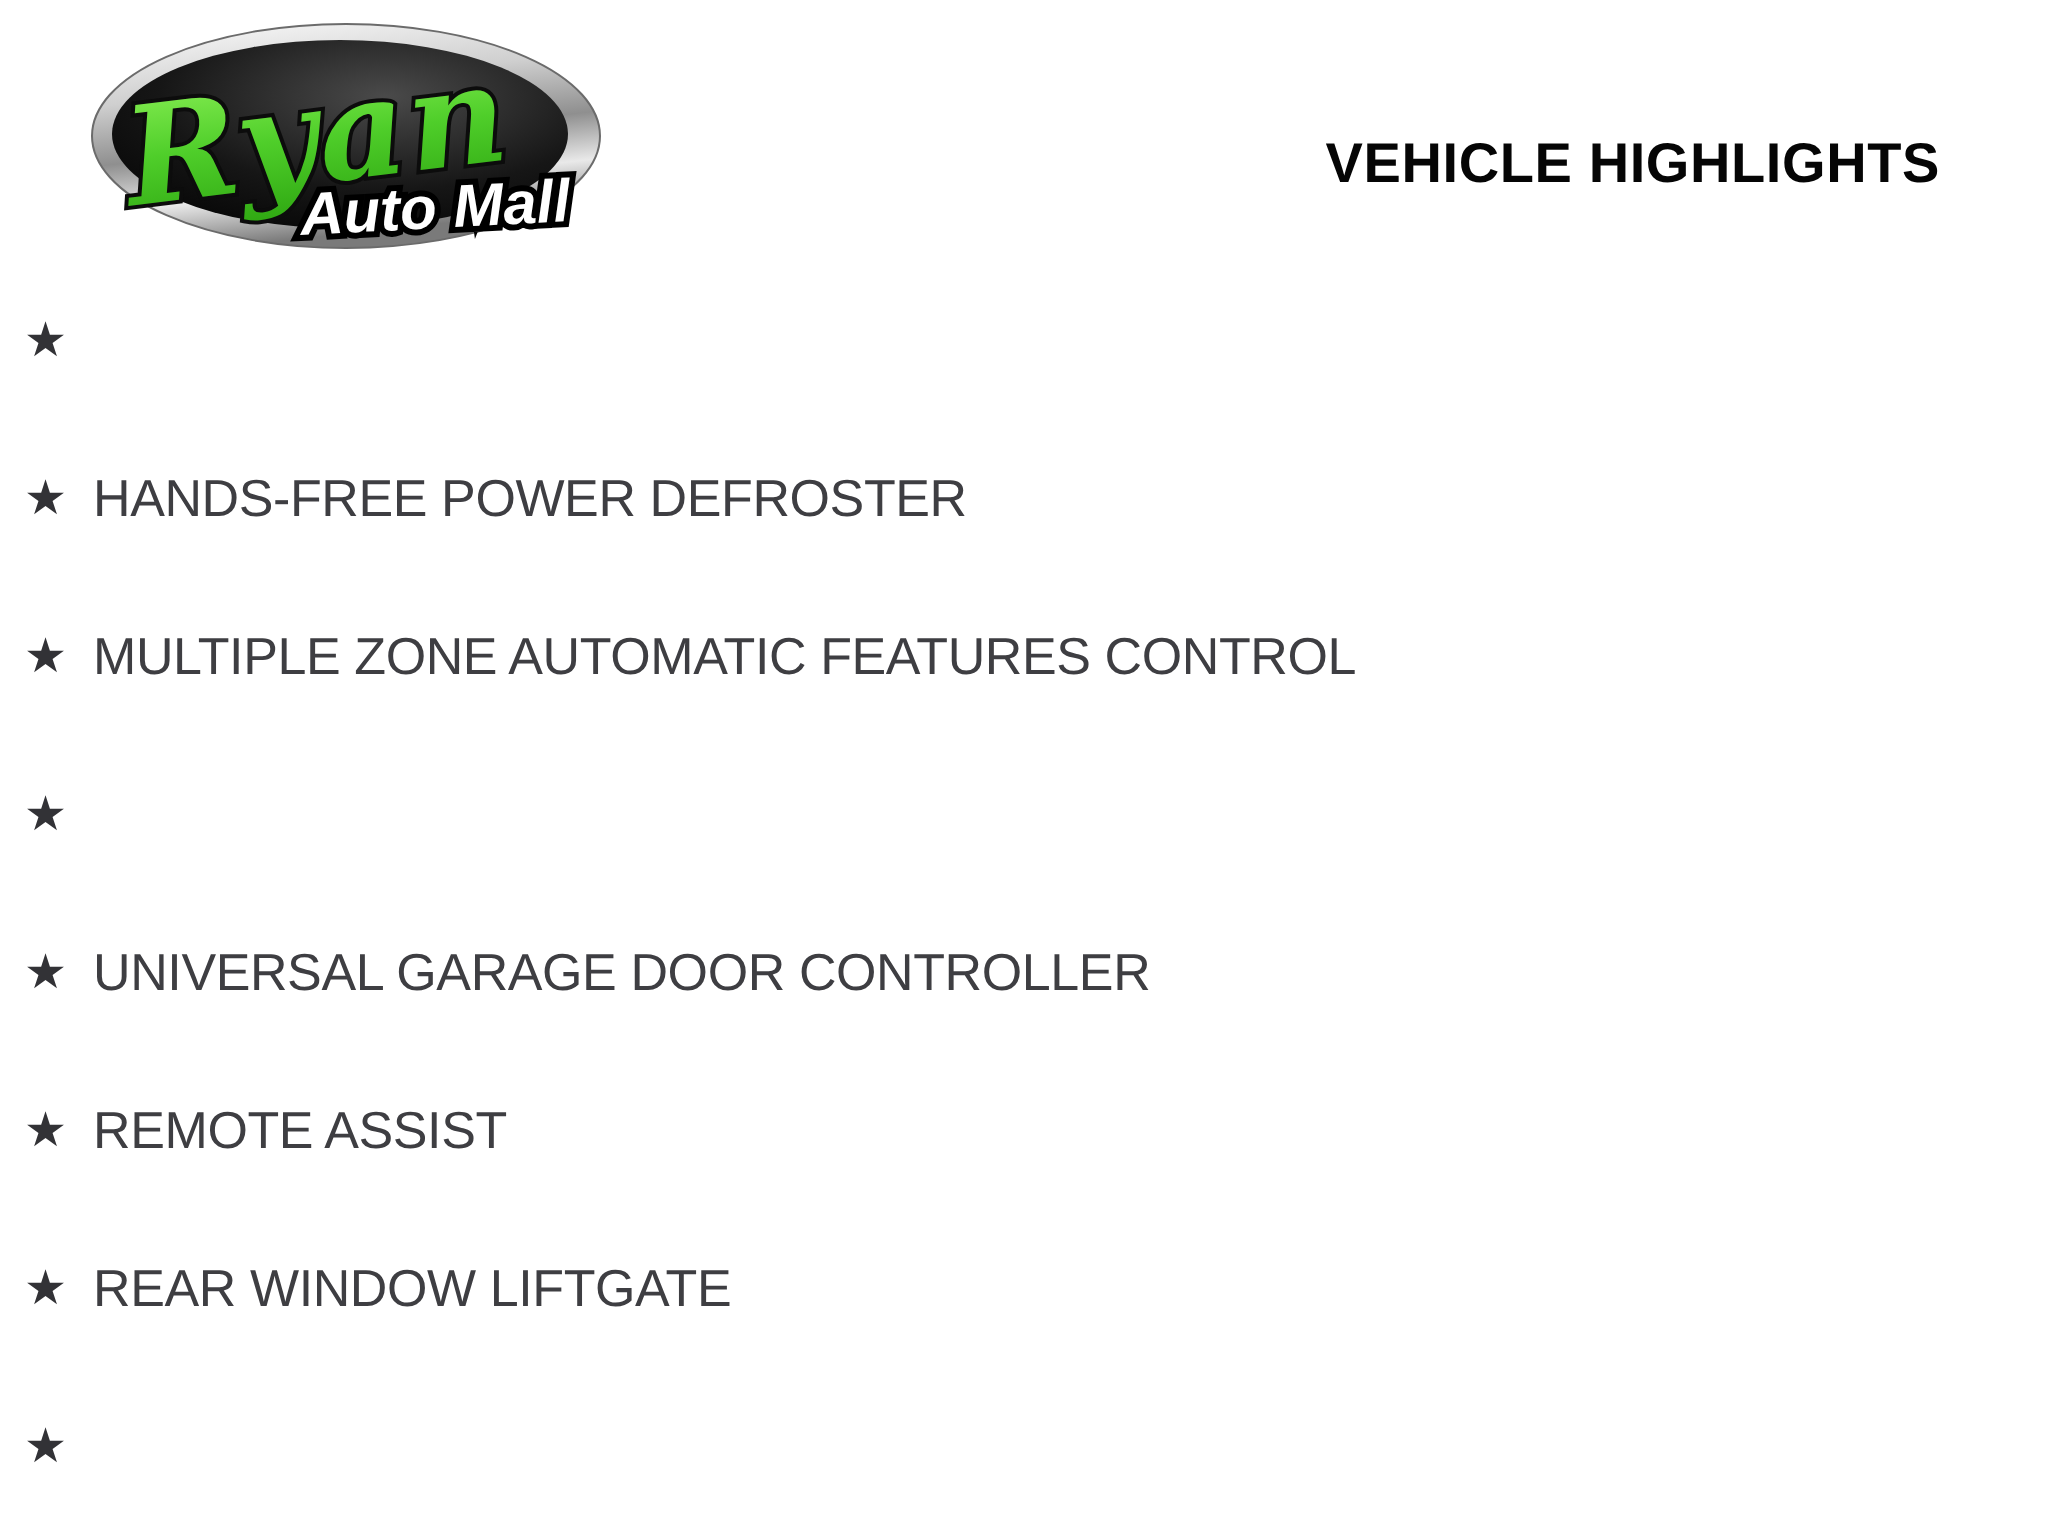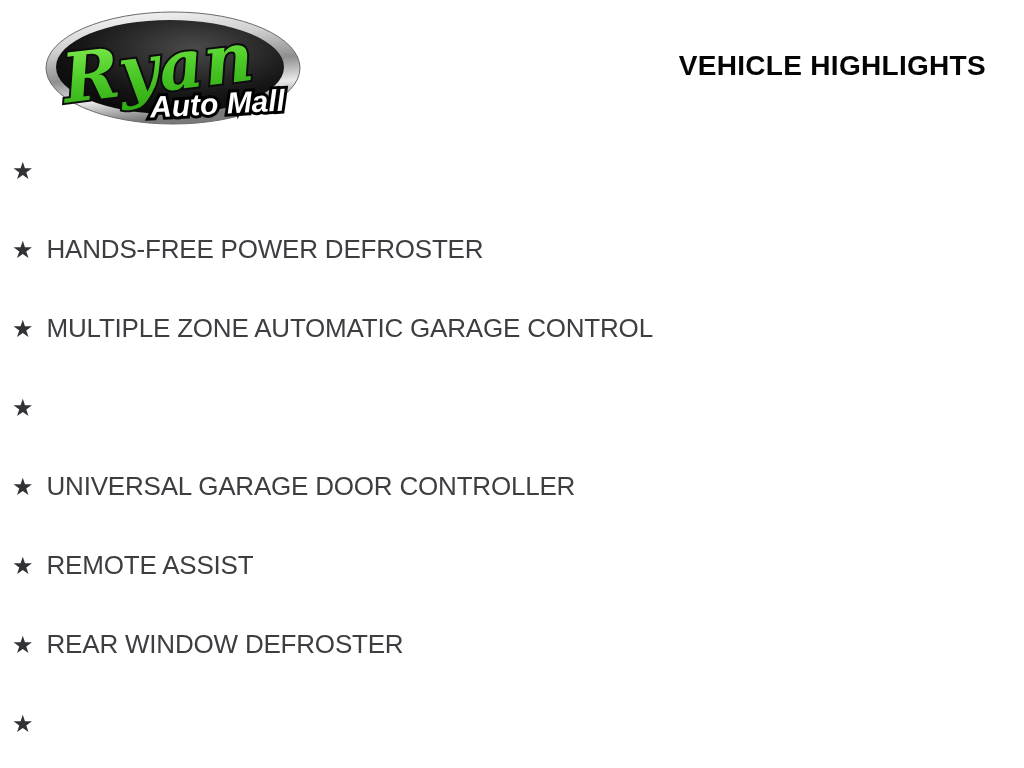--- a/index.html
+++ b/index.html
@@ -21,21 +21,21 @@
     position: absolute;
     left: 28px;
     top: 4px;
     width: 286px;
     height: 126px;
   }
   .page-title {
     position: absolute;
     top: 50px;
     right: 38px;
-    margin: 0;
+    margin: 16px;
     font-size: 28px;
     font-weight: bold;
     letter-spacing: 0.3px;
     color: #050505;
     white-space: nowrap;
   }
 
   
   .highlights {
     position: absolute;
@@ -104,35 +104,35 @@
   <ul class="highlights">
     <li class="highlight-item">
       <span class="star">★</span>
     </li>
     <li class="highlight-item">
       <span class="star">★</span>
       <span class="label">HANDS-FREE POWER DEFROSTER</span>
     </li>
     <li class="highlight-item">
       <span class="star">★</span>
-      <span class="label">MULTIPLE ZONE AUTOMATIC GARAGE CONTROL</span>
+      <span class="label">MULTIPLE ZONE AUTOMATIC FEATURES CONTROL</span>
     </li>
     <li class="highlight-item">
       <span class="star">★</span>
     </li>
     <li class="highlight-item">
       <span class="star">★</span>
       <span class="label">UNIVERSAL GARAGE DOOR CONTROLLER</span>
     </li>
     <li class="highlight-item">
       <span class="star">★</span>
       <span class="label">REMOTE ASSIST</span>
     </li>
     <li class="highlight-item">
       <span class="star">★</span>
-      <span class="label">REAR WINDOW DEFROSTER</span>
+      <span class="label">REAR WINDOW LIFTGATE</span>
     </li>
     <li class="highlight-item">
       <span class="star">★</span>
     </li>
   </ul>
 
 </div>
 
 </body></html>

